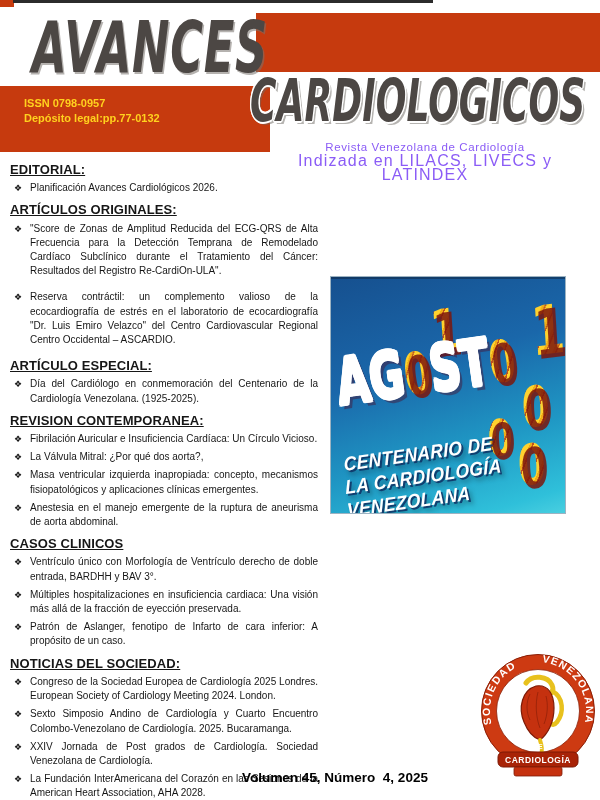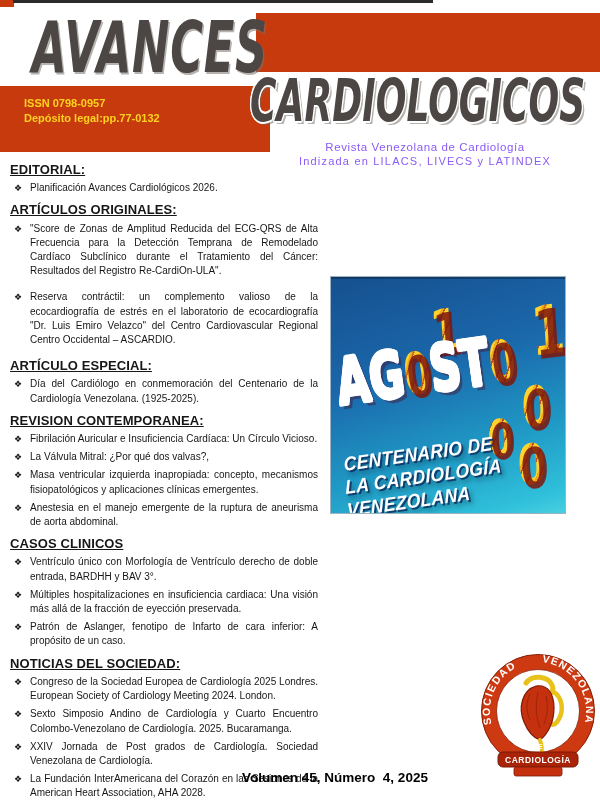--- a/index.html
+++ b/index.html
@@ -29,21 +29,21 @@
     transform:scaleX(0.645) scaleY(1.05); transform-origin:left top;
     text-shadow:
       -2px 0 0 #fff, 2px 0 0 #fff, 0 -2px 0 #fff, 0 2px 0 #fff,
       -1.5px -1.5px 0 #fff, 1.5px 1.5px 0 #fff, -1.5px 1.5px 0 #fff, 1.5px -1.5px 0 #fff,
       4px 3px 0 rgba(110,105,100,0.5);
   }
   .issn-box { position:absolute; left:12px; top:96px; line-height:15px; }
   .issn-box div { font-weight:bold; font-size:11px; color:#ffd21e;padding-left:12px; }
   .tagline { position:absolute; left:255px; top:141px; width:340px; text-align:center; color:#8b5cf6; }
   .tagline .t1 { font-size:11.5px; letter-spacing:0.6px; line-height:13px; }
-  .tagline .t2 { font-size:11px;   letter-spacing:1.2px; line-height:14px; }
+  .tagline .t2 { font-size:16px;   letter-spacing:1.2px; line-height:14px; }
 
   
   .toc { position:absolute; left:10px; top:163px; width:308px; font-size:10px; line-height:14.2px; color:#161616; }
   .sec { margin-bottom:0; }
   .sec-title {
     font-size:13px; font-weight:bold; text-decoration:underline;
     margin:8px 0 4px 0; letter-spacing:0.1px;
   }
   .sec:first-child .sec-title { margin-top:0; }
   .item { display:flex; margin-bottom:4px; }
@@ -155,21 +155,21 @@
   </div>
 
   <div class="sec">
     <div class="sec-title">REVISION CONTEMPORANEA:</div>
     <div class="item">
       <span class="bullet">❖</span>
       <span class="itext">Fibrilación Auricular e Insuficiencia Cardíaca: Un Círculo Vicioso.</span>
     </div>
     <div class="item">
       <span class="bullet">❖</span>
-      <span class="itext">La Válvula Mitral: ¿Por qué dos valvas?,</span>
+      <span class="itext">La Válvula Mitral: ¿Por qué dos aorta?,</span>
     </div>
     <div class="item">
       <span class="bullet">❖</span>
       <span class="itext">Masa ventricular izquierda inapropiada: concepto, mecanismos fisiopatológicos y aplicaciones clínicas emergentes.</span>
     </div>
     <div class="item">
       <span class="bullet">❖</span>
       <span class="itext">Anestesia en el manejo emergente de la ruptura de aneurisma de aorta abdominal.</span>
     </div>
   </div>

